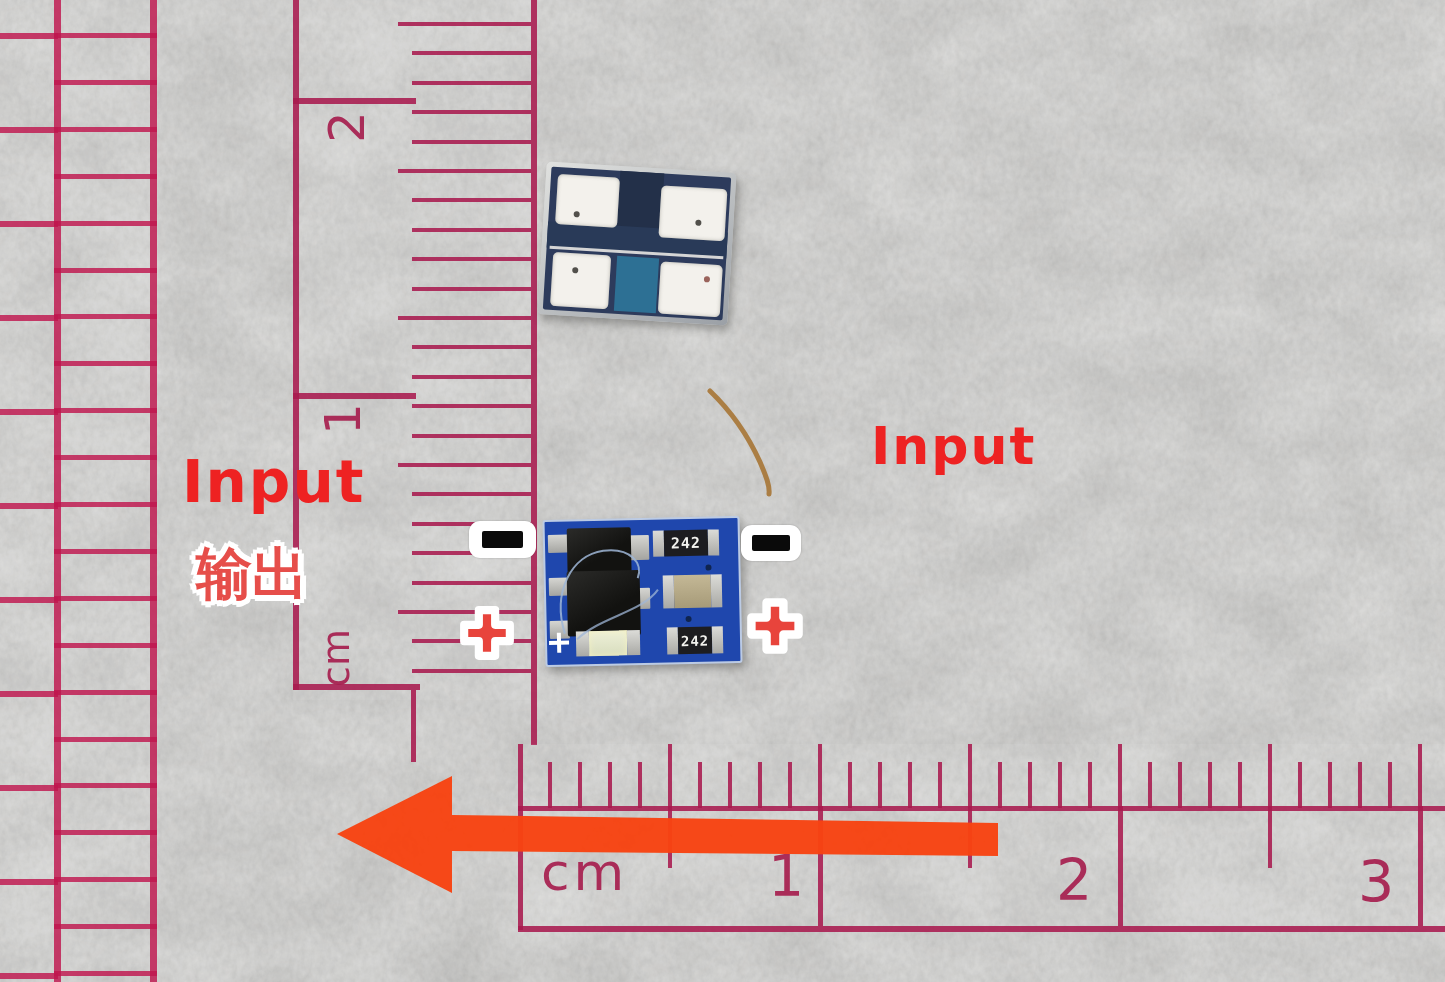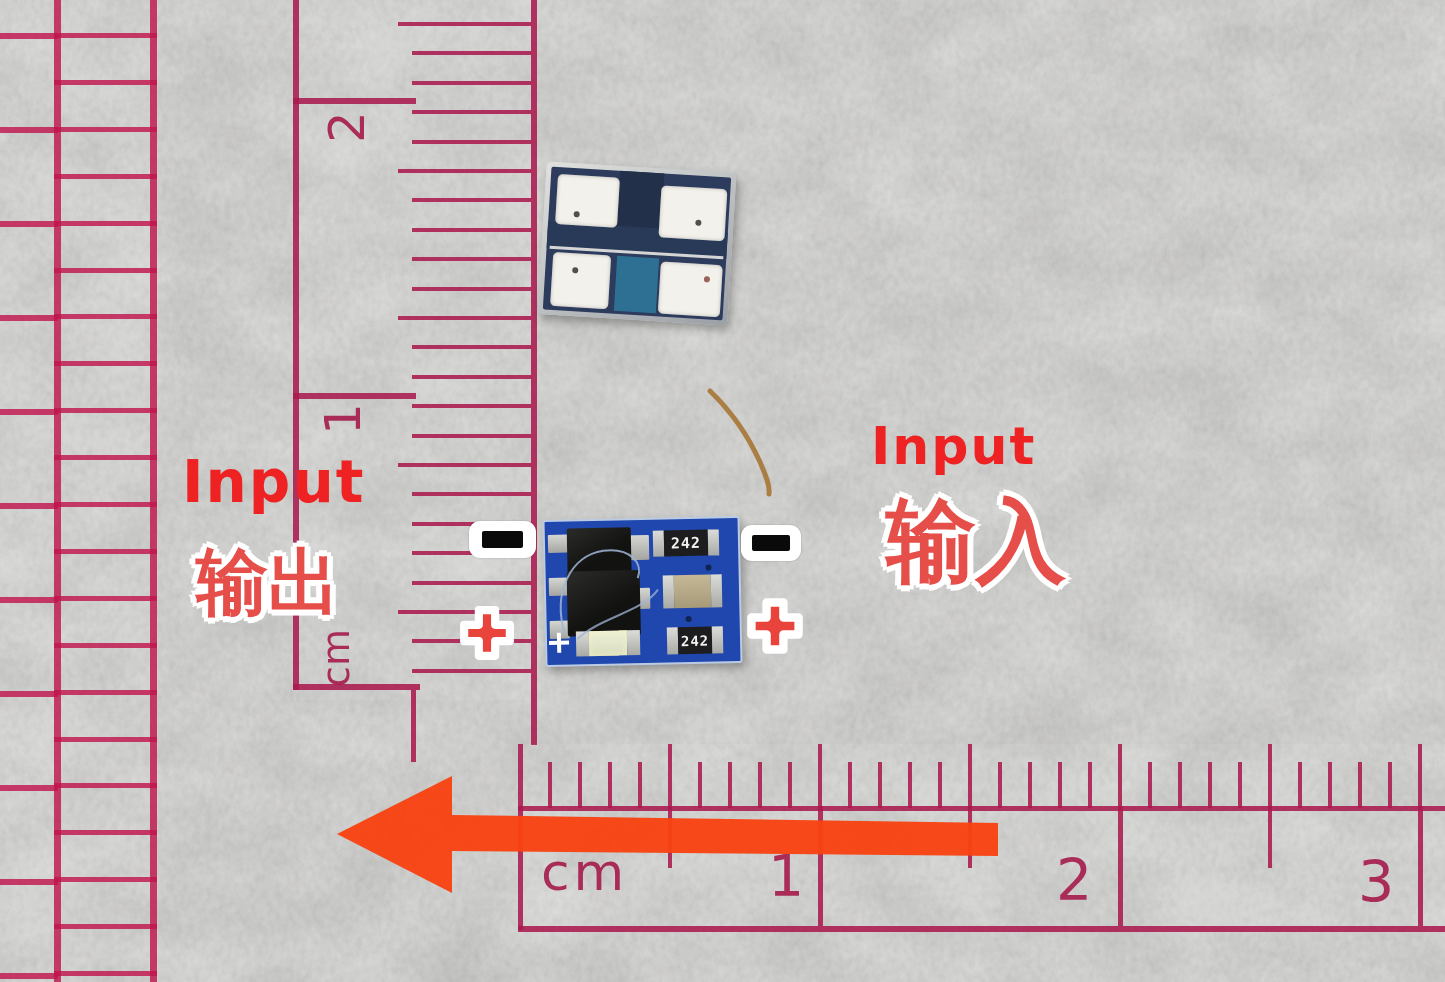--- a/index.html
+++ b/index.html
@@ -280,23 +280,22 @@
     </div>
 
   <svg class="abs" width="62" height="62" viewBox="-38 -38 76 76" style="left:456px;top:602px;" aria-label="+">
     <path d="M -10,-28 h20 v18 h18 v20 h-18 v18 h-20 v-18 h-18 v-20 h18 z" fill="#e8443c" stroke="#ffffff" stroke-width="10" stroke-linejoin="round"></path>
   </svg>
   <svg class="abs" width="64" height="64" viewBox="-38 -38 76 76" style="left:743px;top:594px;" aria-label="+">
     <path d="M -10,-28 h20 v18 h18 v20 h-18 v18 h-20 v-18 h-18 v-20 h18 z" fill="#e8443c" stroke="#ffffff" stroke-width="10" stroke-linejoin="round"></path>
   </svg>
 
   <div class="lab-en" style="left:182px;top:448px;font-size:58px;">Input</div>
-  <div class="lab-zh" style="left:196px;top:546px;font-size:72px;">输出</div>
+  <div class="lab-zh" style="left:196px;top:546px;font-size:56px;">输出</div>
   <div class="lab-en" style="left:871px;top:416px;font-size:52px;">Input</div>
-  <div class="lab-zh" style="left:886px;top:496px;font-size:90px;">输入</div>
 
   <svg class="abs" width="1445" height="982" style="left:0;top:0;pointer-events:none;">
     <polygon points="337,834 452,776 452,815 998,823 998,856 452,851 452,893" fill="#f74312" opacity="0.97"></polygon>
   </svg>
 
   <svg class="abs" width="1445" height="982" style="left:0;top:0;pointer-events:none;">
     <path d="M 710,391 C 734,414 750,440 760,462 C 766,476 770,486 769,494" fill="none" stroke="#a9793c" stroke-width="5" stroke-linecap="round" opacity="0.95"></path>
   </svg>
 
 </div>

